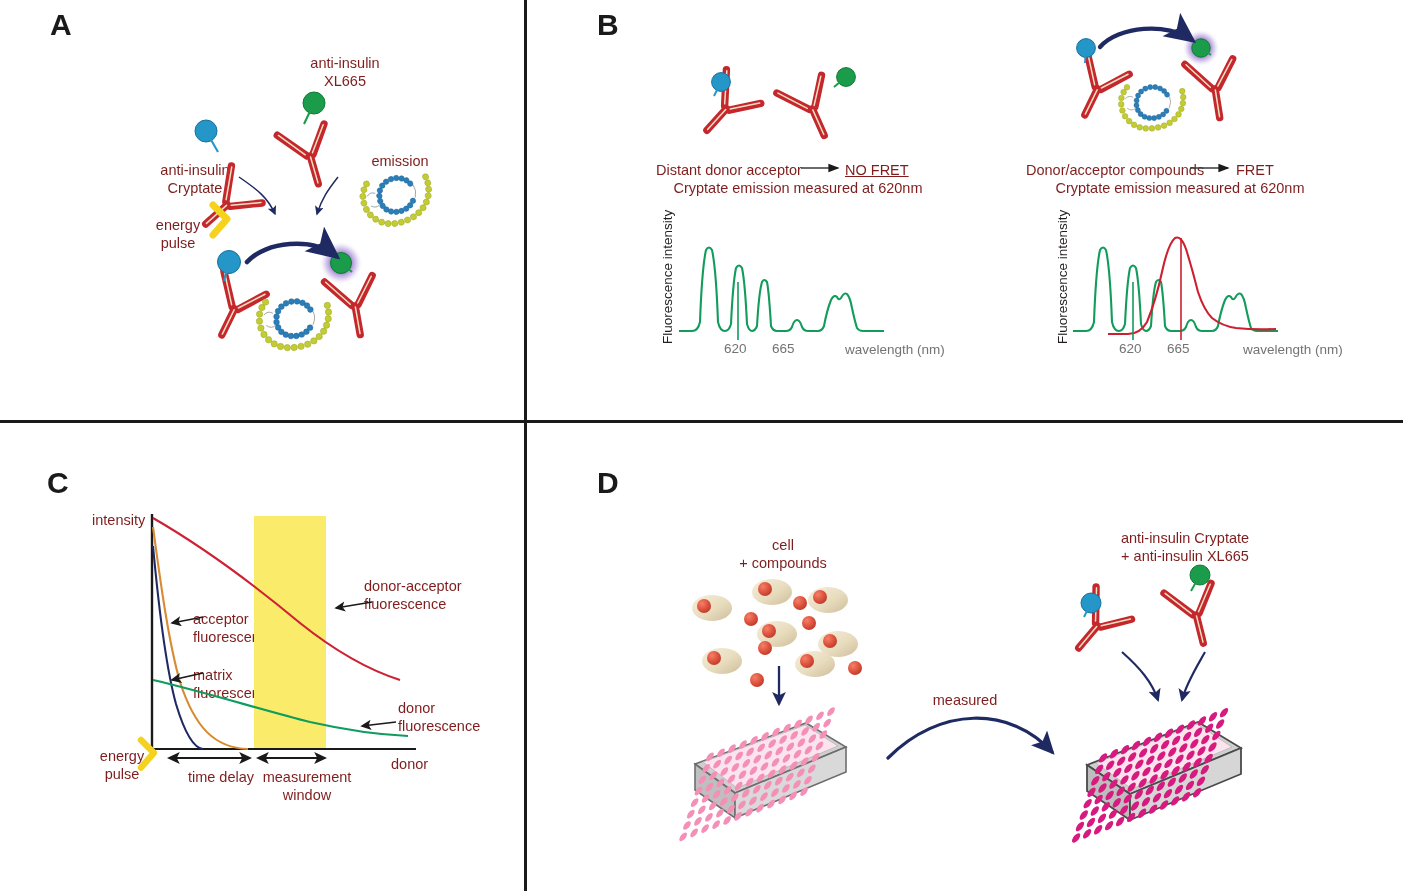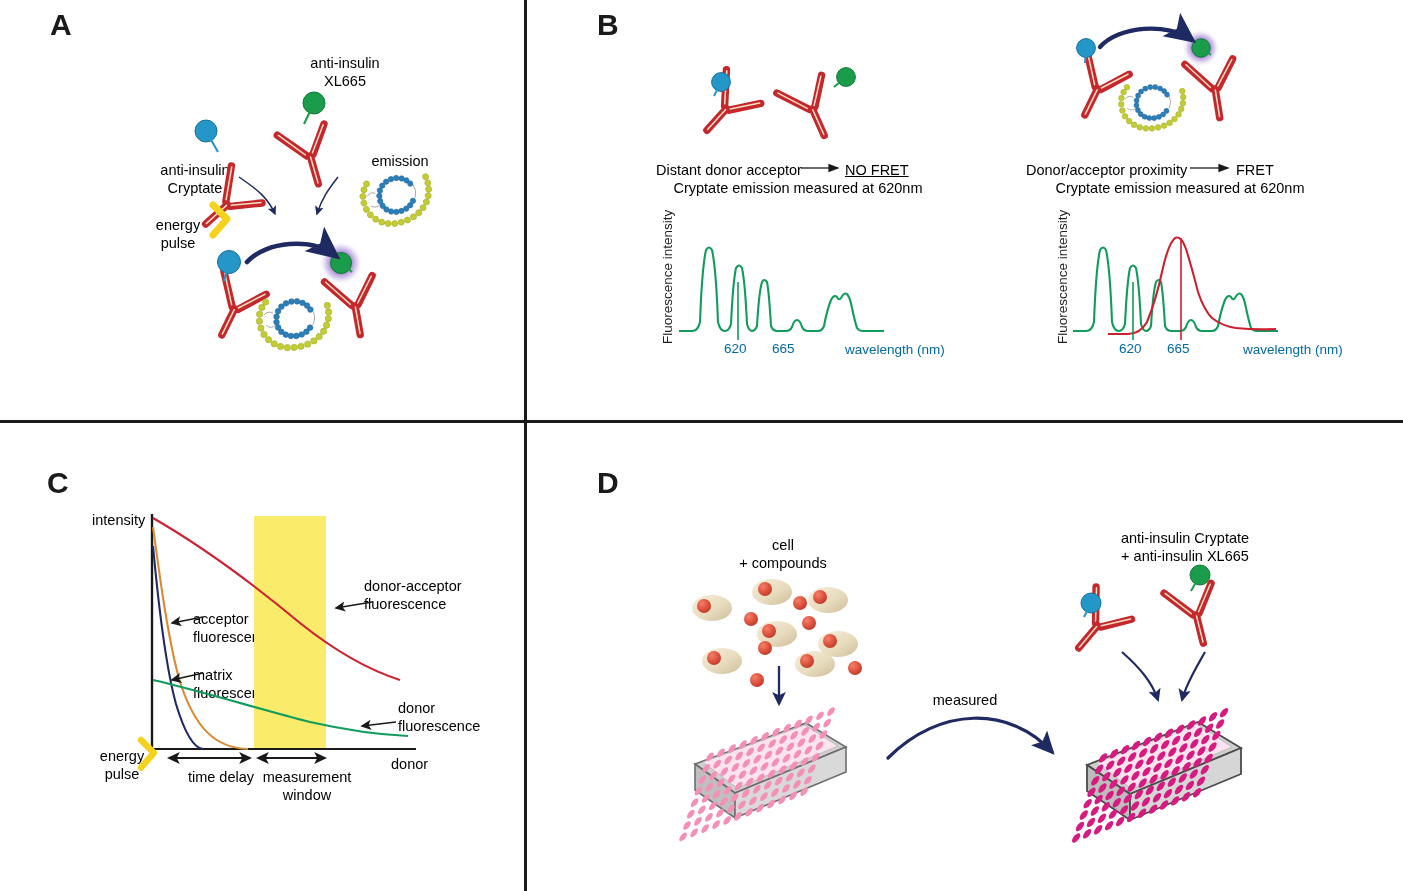--- a/index.html
+++ b/index.html
@@ -1,25 +1,25 @@
 <!DOCTYPE html>
 <html><head>
 <meta charset="utf-8">
 <style>
   html,body{margin:0;padding:0;background:#ffffff;}
   body{width:1403px;height:891px;position:relative;overflow:hidden;
        font-family:"Liberation Sans","DejaVu Sans",sans-serif;color:#231f20;}
   .fig{position:absolute;inset:0;}
   svg.layer{position:absolute;left:0;top:0;width:1403px;height:891px;overflow:visible;}
   .panel-letter{position:absolute;font-size:30px;font-weight:bold;color:#1a1a1a;letter-spacing:0;}
-  .lbl{position:absolute;font-size:14.5px;line-height:1.22;color:#000000;text-align:center;white-space:pre;}
+  .lbl{position:absolute;font-size:14.5px;line-height:1.22;color:#7f1d1d;text-align:center;white-space:pre;}
   .lbl.left{text-align:left;}
   .vlabel{position:absolute;font-size:13.5px;color:#231f20;white-space:nowrap;
           transform-origin:0 0;transform:rotate(-90deg);}
-  .tick{position:absolute;font-size:13.5px;color:#0369a1;}
+  .tick{position:absolute;font-size:13.5px;color:#737373;}
   .divider{position:absolute;background:#1a1a1a;}
 </style>
 </head>
 <body>
 
 <div class="fig">
 
   <div class="divider" style="left:524px;top:0;width:3px;height:891px;"></div>
   <div class="divider" style="left:0;top:420px;width:1403px;height:3px;"></div>
 
@@ -37,21 +37,21 @@
 pulse</div>
 
   <div class="lbl left" style="left:656px;top:162px;">Distant donor acceptor</div>
   <div class="lbl left" style="left:845px;top:162px;text-decoration:underline;">NO FRET</div>
   <div class="lbl" style="left:638px;top:180px;width:320px;">Cryptate emission measured at 620nm</div>
   <div class="vlabel" style="left:660px;top:344px;">Fluorescence intensity</div>
   <div class="tick" style="left:724px;top:341px;">620</div>
   <div class="tick" style="left:772px;top:341px;">665</div>
   <div class="tick" style="left:845px;top:342px;">wavelength (nm)</div>
 
-  <div class="lbl left" style="left:1026px;top:162px;">Donor/acceptor proximity</div>
+  <div class="lbl left" style="left:1026px;top:162px;">Donor/acceptor compounds</div>
   <div class="lbl left" style="left:1236px;top:162px;">FRET</div>
   <div class="lbl" style="left:1020px;top:180px;width:320px;">Cryptate emission measured at 620nm</div>
   <div class="vlabel" style="left:1055px;top:344px;">Fluorescence intensity</div>
   <div class="tick" style="left:1119px;top:341px;">620</div>
   <div class="tick" style="left:1167px;top:341px;">665</div>
   <div class="tick" style="left:1243px;top:342px;">wavelength (nm)</div>
 
   <div class="lbl left" style="left:92px;top:512px;">intensity</div>
   <div class="lbl left" style="left:391px;top:756px;">donor</div>
   <div class="lbl" style="left:86px;top:748px;width:72px;">energy

